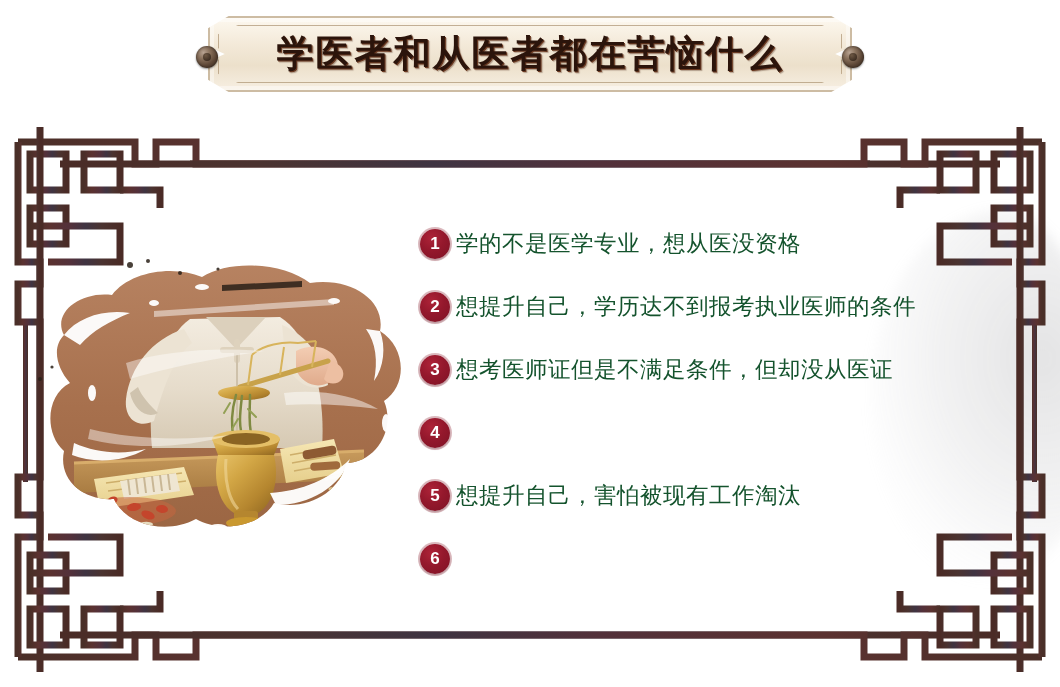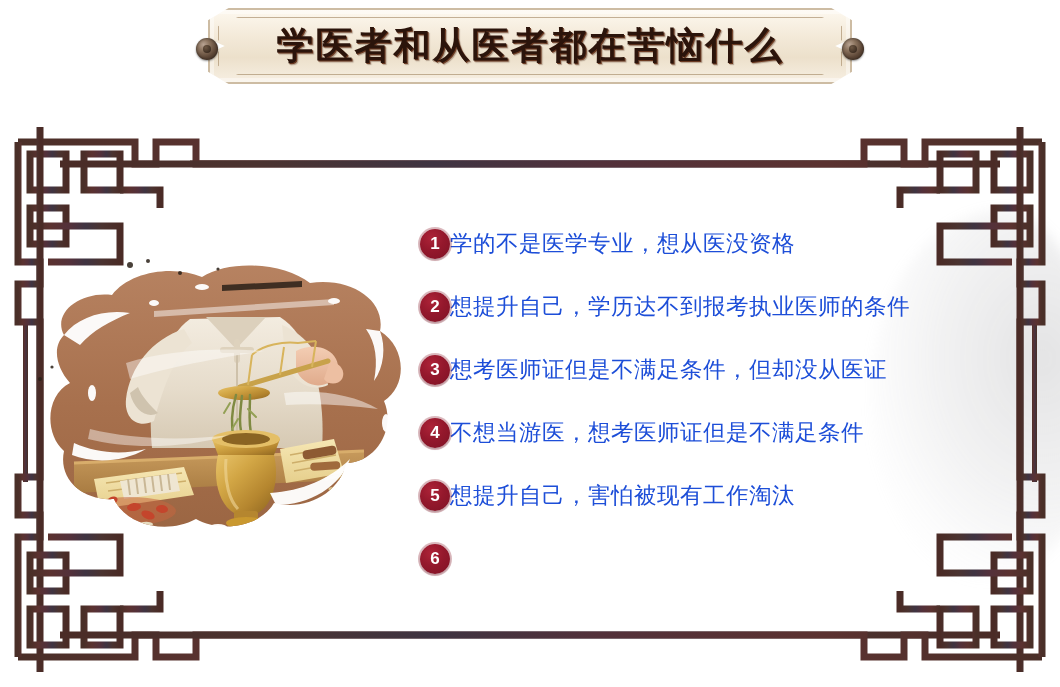--- a/index.html
+++ b/index.html
@@ -22,21 +22,21 @@
     right:-40px; top:210px;
     width:230px; height:370px;
     border-radius:58% 42% 50% 50% / 50% 55% 45% 50%;
     background:radial-gradient(ellipse at 75% 40%, rgba(120,120,125,.20) 0%, rgba(150,150,155,.13) 42%, rgba(200,200,205,.05) 70%, rgba(255,255,255,0) 85%);
     filter:blur(6px);
     pointer-events:none;
   }
 
   
   .title-wrap{
-    position:absolute; left:196px; top:8px;
+    position:absolute; left:196px; top:16px;
     width:668px; height:82px;
   }
   .knob{
     position:absolute; top:50%; transform:translateY(-50%);
     width:22px; height:22px; border-radius:50%;
     background:radial-gradient(circle at 34% 30%, #b8a392 0%, #8b735e 28%, #5c4636 62%, #3a2a1f 100%);
     box-shadow:0 1px 2px rgba(0,0,0,.45), inset 0 0 3px rgba(0,0,0,.55);
     z-index:3;
   }
   .knob::after{
@@ -100,23 +100,23 @@
     width:30px; height:30px;
     border-radius:50%;
     background:radial-gradient(circle at 38% 30%, #ad2338 0%, #94182c 45%, #7e1225 100%);
     box-shadow:0 0 0 2px rgba(140,26,43,.30), 0 1px 2px rgba(0,0,0,.25);
     color:#ffffff;
     font-size:17px; font-weight:bold;
     display:flex; align-items:center; justify-content:center;
     line-height:1;
   }
   .row-text{
-    margin-left:0;
+    margin-left:6px;
     font-size:22.5px;
-    color:#1d4ed8;
+    color:#14532d;
     letter-spacing:.5px;
     white-space:nowrap;
   }
 </style>
 </head>
 <body>
 
 <div class="slide">
 
   <div class="swoosh"></div>
@@ -354,21 +354,20 @@
       <div class="row-text">想提升自己，学历达不到报考执业医师的条件</div>
     </div>
 
     <div class="row">
       <div class="badge">3</div>
       <div class="row-text">想考医师证但是不满足条件，但却没从医证</div>
     </div>
 
     <div class="row">
       <div class="badge">4</div>
-      <div class="row-text">不想当游医，想考医师证但是不满足条件</div>
     </div>
 
     <div class="row">
       <div class="badge">5</div>
       <div class="row-text">想提升自己，害怕被现有工作淘汰</div>
     </div>
 
     <div class="row">
       <div class="badge">6</div>
     </div>

